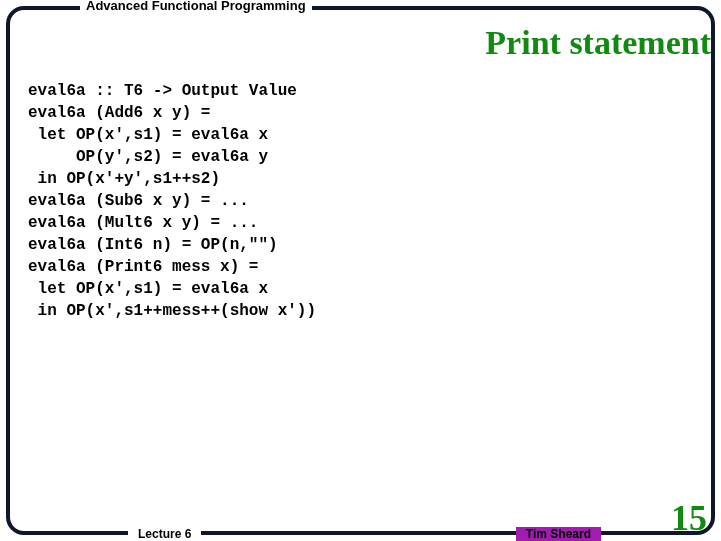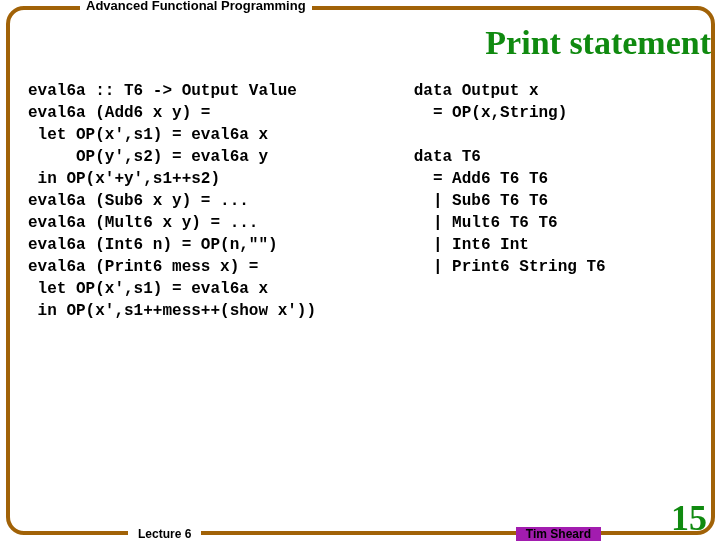--- a/index.html
+++ b/index.html
@@ -11,21 +11,21 @@
     height: 541px;
     overflow: hidden;
     position: relative;
   }
   .slide {
     position: absolute;
     top: 6px;
     left: 6px;
     right: 6px;
     bottom: 6px;
-    border: 4px solid #a16207;
+    border: 4px solid #0f172a;
     border-radius: 18px;
     background: #fff;
     box-sizing: border-box;
   }
   .header-bar {
     position: absolute;
     top: -12px;
     left: 70px;
     background: #fff;
     padding: 0 6px;
@@ -109,31 +109,20 @@
  let OP(x',s1) = eval6a x
      OP(y',s2) = eval6a y
  in OP(x'+y',s1++s2)
 eval6a (Sub6 x y) = ...
 eval6a (Mult6 x y) = ...
 eval6a (Int6 n) = OP(n,"")
 eval6a (Print6 mess x) =
  let OP(x',s1) = eval6a x
  in OP(x',s1++mess++(show x'))</div>
     </div>
-    <div class="col-right">
-      <div class="code">data Output x
-  = OP(x,String)
-
-data T6
-  = Add6 T6 T6
-  | Sub6 T6 T6
-  | Mult6 T6 T6
-  | Int6 Int
-  | Print6 String T6</div>
-    </div>
   </div>
 
   <div class="footer">
     <div class="footer-left">Lecture 6</div>
     <div class="footer-right">Tim Sheard</div>
   </div>
 </div>
 
 <div class="page-num">15</div>
 

